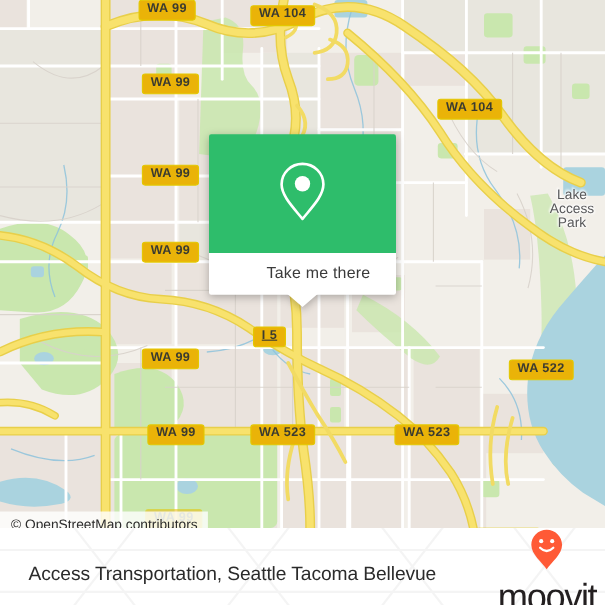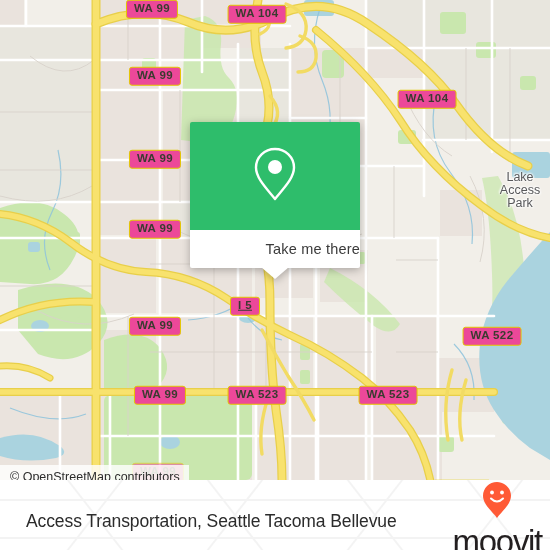--- a/index.html
+++ b/index.html
@@ -17,21 +17,21 @@
     position: absolute; left: 0; top: 0;
     width: 550px; height: 480px;
     background: #f2efe9;
     overflow: hidden;
   }
   .layer { position: absolute; left: 0; top: 0; width: 550px; height: 480px; }
 
   
   .shield {
     position: absolute;
-    background: #ec4899;
+    background: #eab308;
     border: 1.5px solid #e3c800;
     border-radius: 3px;
     color: #3b3b30;
     font-size: 11.5px;
     font-weight: bold;
     letter-spacing: 0.4px;
     padding: 2px 7px 3px 7px;
     white-space: nowrap;
     line-height: 1;
     transform: translate(-50%, -50%);
@@ -67,21 +67,21 @@
     display: flex;
     align-items: center;
     justify-content: center;
   }
   #card-bottom {
     height: 38px;
     background: #ffffff;
     border-radius: 0 0 2px 2px;
     display: flex;
     align-items: center;
-    justify-content: flex-end;
+    justify-content: center;
     padding-left: 29px;
   }
   #card-label {
     color: #3b3b3b;
     font-size: 14.5px;
     letter-spacing: 0.2px;
   }
   #card-tail {
     position: absolute;
     left: 50%; bottom: -11px;

